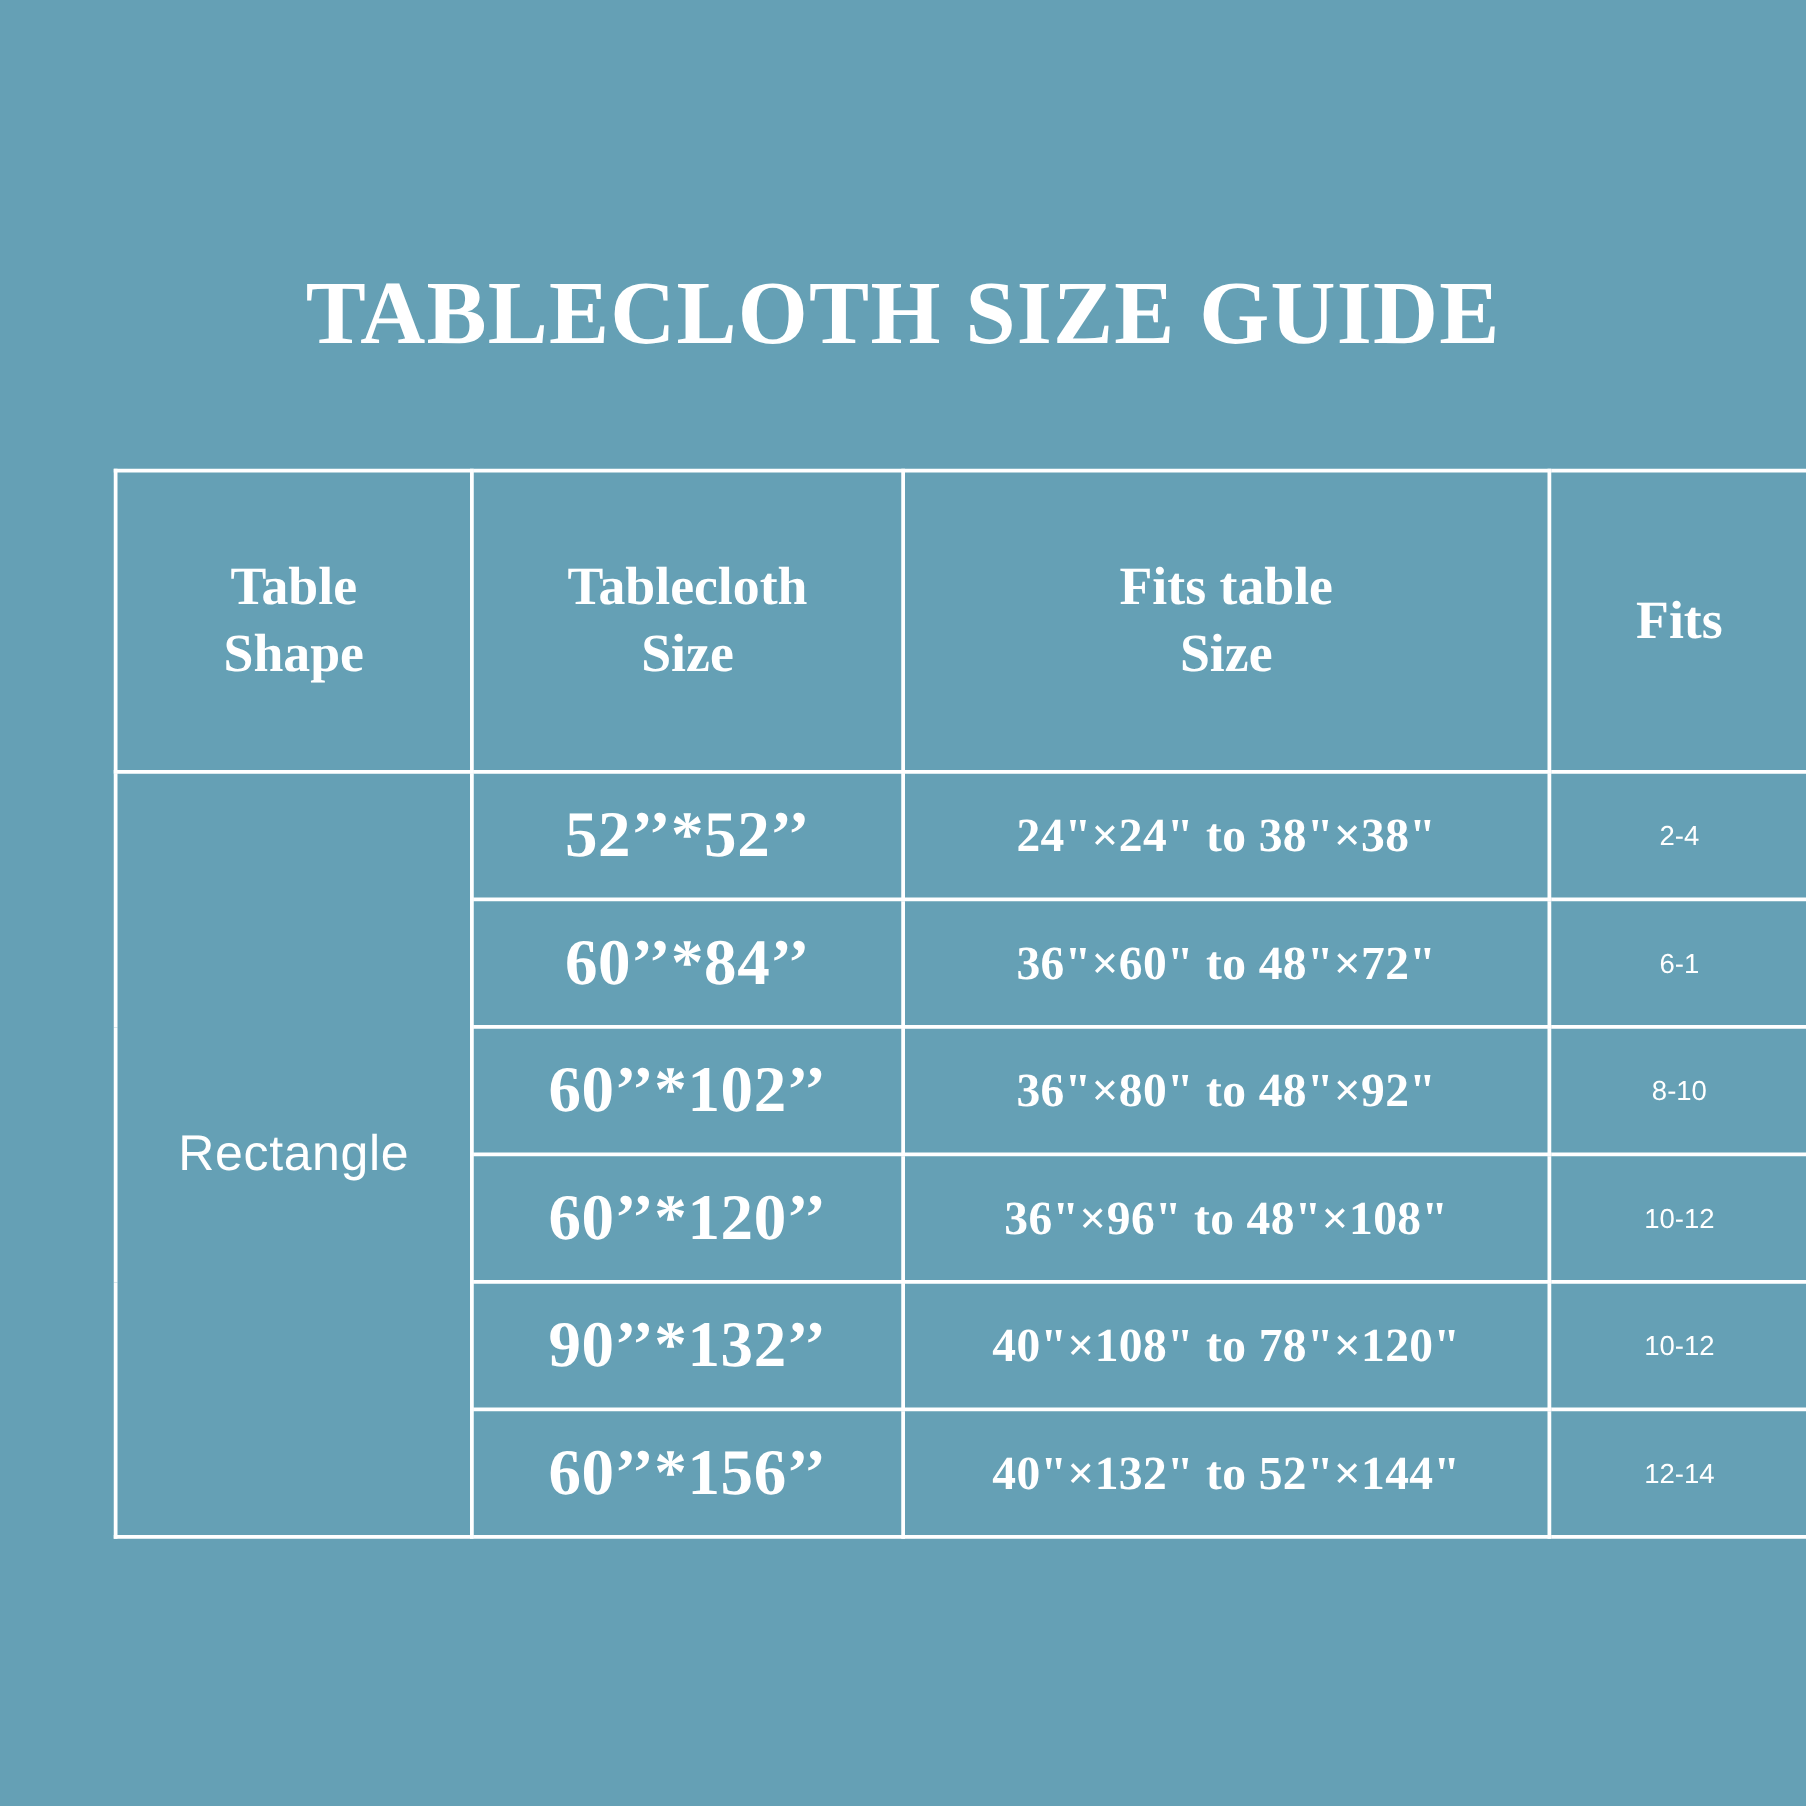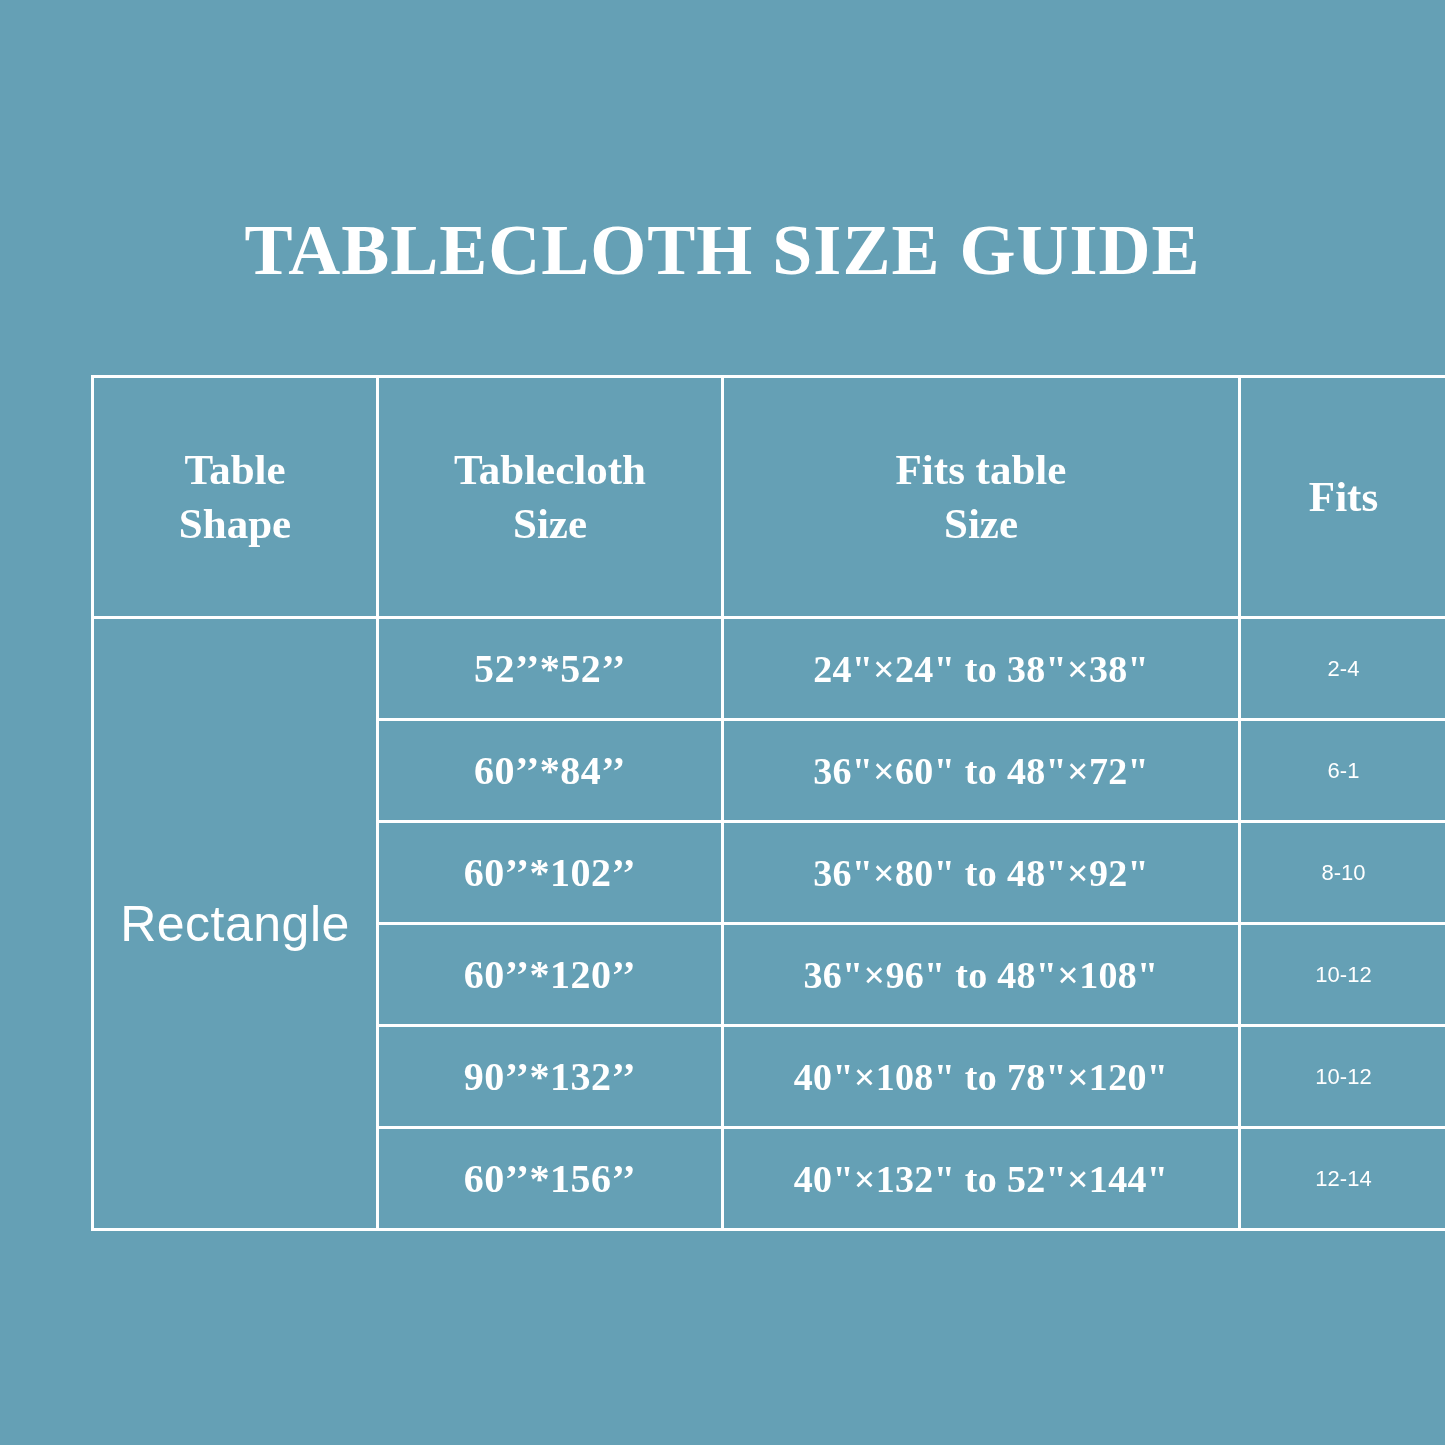--- a/index.html
+++ b/index.html
@@ -70,30 +70,30 @@
 
   tbody td {
     height: 99px;
     font-family: "Liberation Serif", serif;
     font-weight: bold;
     font-size: 38px;
   }
   td.shape-cell {
     font-family: "Liberation Sans", sans-serif;
     font-weight: normal;
-    font-size: 50px;
+    font-size: 40px;
     letter-spacing: 0.5px;
   }
   td.seats-cell {
     font-family: "Liberation Sans", sans-serif;
     font-weight: normal;
     font-size: 22px;
   }
   td.cloth-cell {
-    font-size: 40px;
+    font-size: 52px;
     letter-spacing: 0.5px;
   }
   td.fits-cell {
     font-size: 38px;
     letter-spacing: 0.3px;
   }
 </style>
 </head>
 <body>
 

